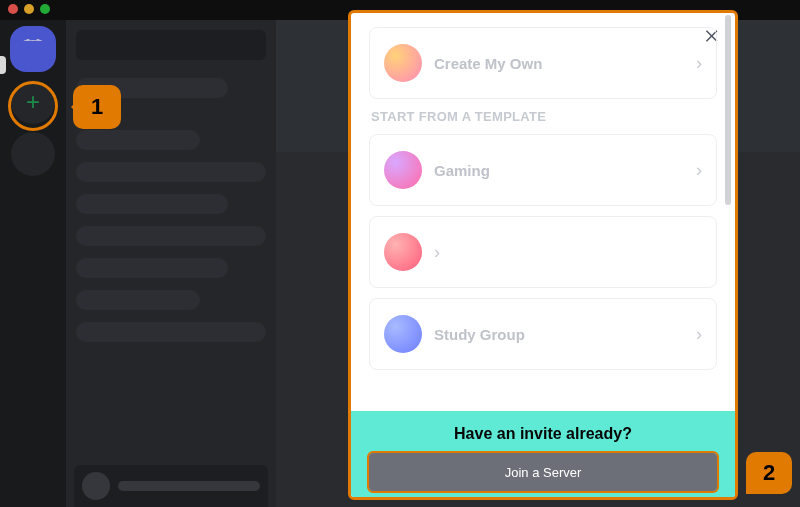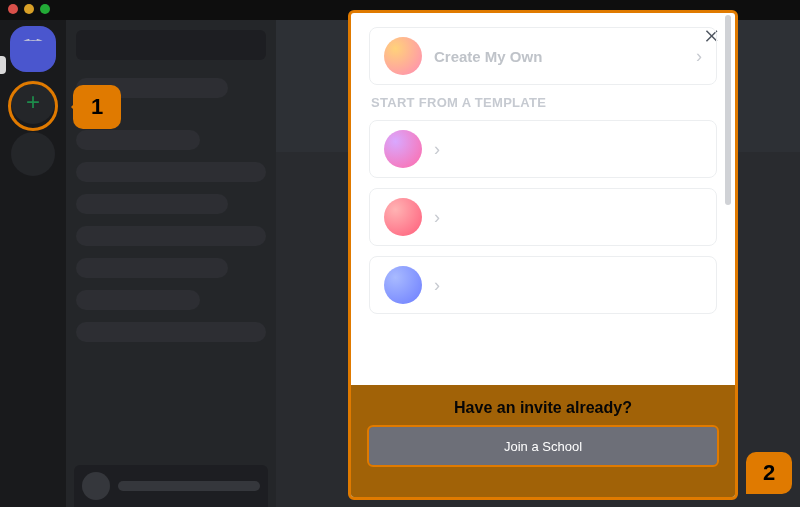--- a/index.html
+++ b/index.html
@@ -39,26 +39,26 @@
 
   
   .overlay { position: absolute; left: 0; top: 0; width: 800px; height: 507px; background: rgba(0,0,0,0.15); }
   .modal { position: absolute; left: 348px; top: 10px; width: 390px; height: 490px; background: #fff; border-radius: 6px; overflow: hidden; display: flex; flex-direction: column; border: 3px solid #e07a00; }
   .modal-close { position: absolute; right: 12px; top: 12px; width: 22px; height: 22px; color: #4f5660; cursor: pointer; display:flex;align-items:center;justify-content:center;}
   .modal-head { padding: 20px 24px 4px; text-align: center; }
   .modal-title { font-size: 22px; font-weight: 800; color: #060607; }
   .modal-sub { font-size: 13px; color: #b8bcc2; margin-top: 6px; line-height: 1.35; padding: 0 6px; }
   .modal-body { flex: 1; overflow-y: auto; padding: 14px 18px 8px; position: relative; }
   .scroll-track { position: absolute; right: 4px; top: 2px; width: 6px; height: 190px; background: #d0d2d6; border-radius: 3px; }
-  .option { border: 1px solid #eceef0; border-radius: 8px; height: 58px; display: flex; align-items: center; padding: 0 14px; margin-bottom: 10px; cursor: pointer; gap: 12px; }
+  .option { border: 1px solid #eceef0; border-radius: 8px; height: 72px; display: flex; align-items: center; padding: 0 14px; margin-bottom: 10px; cursor: pointer; gap: 12px; }
   .opt-icon { width: 38px; height: 38px; border-radius: 50%; display:flex;align-items:center;justify-content:center; flex-shrink: 0; }
   .opt-label { font-size: 15px; font-weight: 700; color: #bfc3c9; flex: 1; }
   .chev { color: #c7cad0; font-size: 18px; }
   .section-label { font-size: 13px; font-weight: 800; letter-spacing: 0.3px; color: #c6cad1; margin: 6px 0 10px 2px; }
-  .modal-foot { background: #a16207; padding: 14px 18px 32px; text-align: center; }
+  .modal-foot { background: #5eead4; padding: 14px 18px 6px; text-align: center; }
   .foot-title { font-size: 16px; font-weight: 800; color: #060607; margin-bottom: 10px; }
   .join-btn { width: 100%; height: 38px; background: #6d6f78; color: #fff; border: none; border-radius: 4px; font-size: 13px; font-weight: 500; cursor: pointer; outline: 2px solid #e07a00; outline-offset: 0; }
 
   
   .callout { position: absolute; background: #e07a00; color: #000; font-weight: 900; font-size: 22px; display:flex;align-items:center;justify-content:center; border-radius: 10px; }
   .callout.c1 { left: 73px; top: 85px; width: 48px; height: 44px; }
   .callout.c1::before { content:""; position:absolute; left:-10px; top:50%; transform:translateY(-50%); border:8px solid transparent; border-right-color:#e07a00; }
   .callout.c2 { left: 746px; top: 452px; width: 46px; height: 42px; border-radius: 10px 10px 10px 0;}
   .add-ring { position: absolute; border: 3px solid #e07a00; border-radius: 50%; width: 50px; height: 50px; left: 8px; top: 81px; pointer-events: none; }
 
@@ -129,36 +129,38 @@
       <div class="option">
         <div class="opt-icon ic-own"></div>
         <div class="opt-label">Create My Own</div>
         <div class="chev">›</div>
       </div>
 
       <div class="section-label">START FROM A TEMPLATE</div>
 
       <div class="option">
         <div class="opt-icon ic-game"></div>
+        <div class="opt-label">Gaming</div>
         <div class="chev">›</div>
       </div>
 
       <div class="option">
         <div class="opt-icon ic-school"></div>
         <div class="chev">›</div>
       </div>
 
       <div class="option">
         <div class="opt-icon ic-study"></div>
+        <div class="opt-label">Study Group</div>
         <div class="chev">›</div>
       </div>
     </div>
     <div class="modal-foot">
       <div class="foot-title">Have an invite already?</div>
-      <button class="join-btn">Join a School</button>
+      <button class="join-btn">Join a Server</button>
     </div>
   </div>
 
   <div class="add-ring"></div>
   <div class="callout c1">1</div>
   <div class="callout c2">2</div>
 
 </div>
 
 </body></html>

